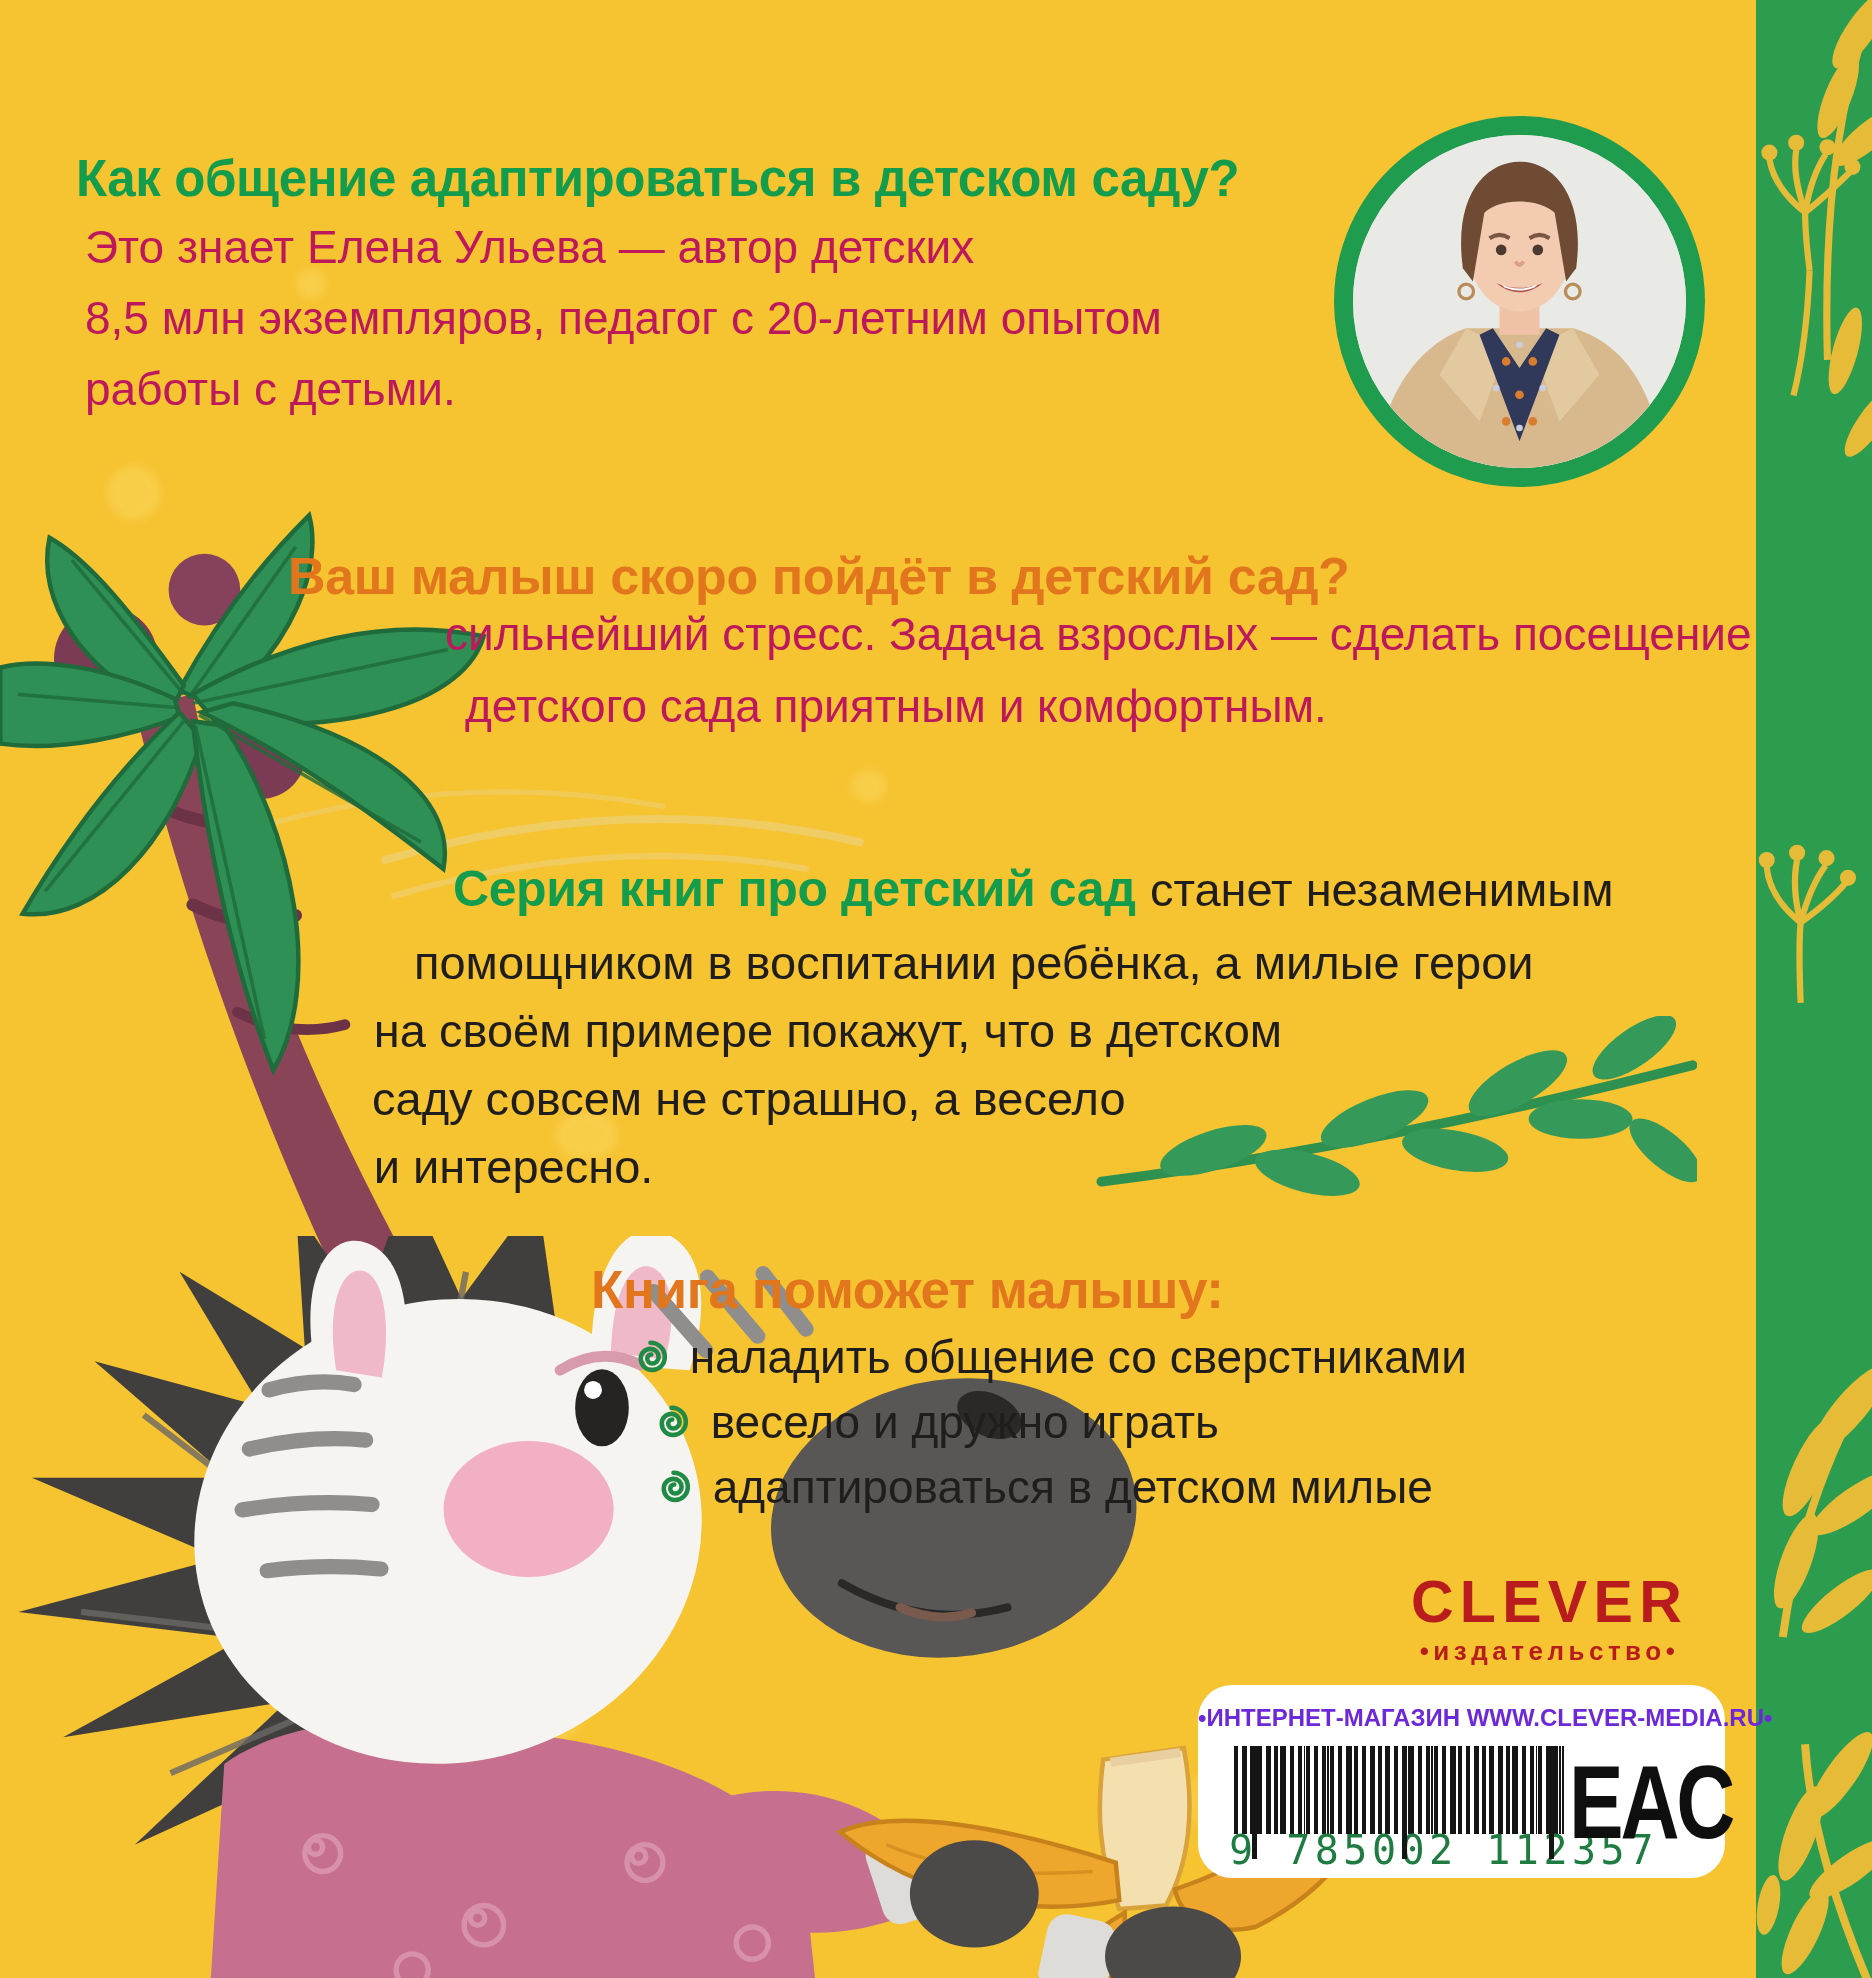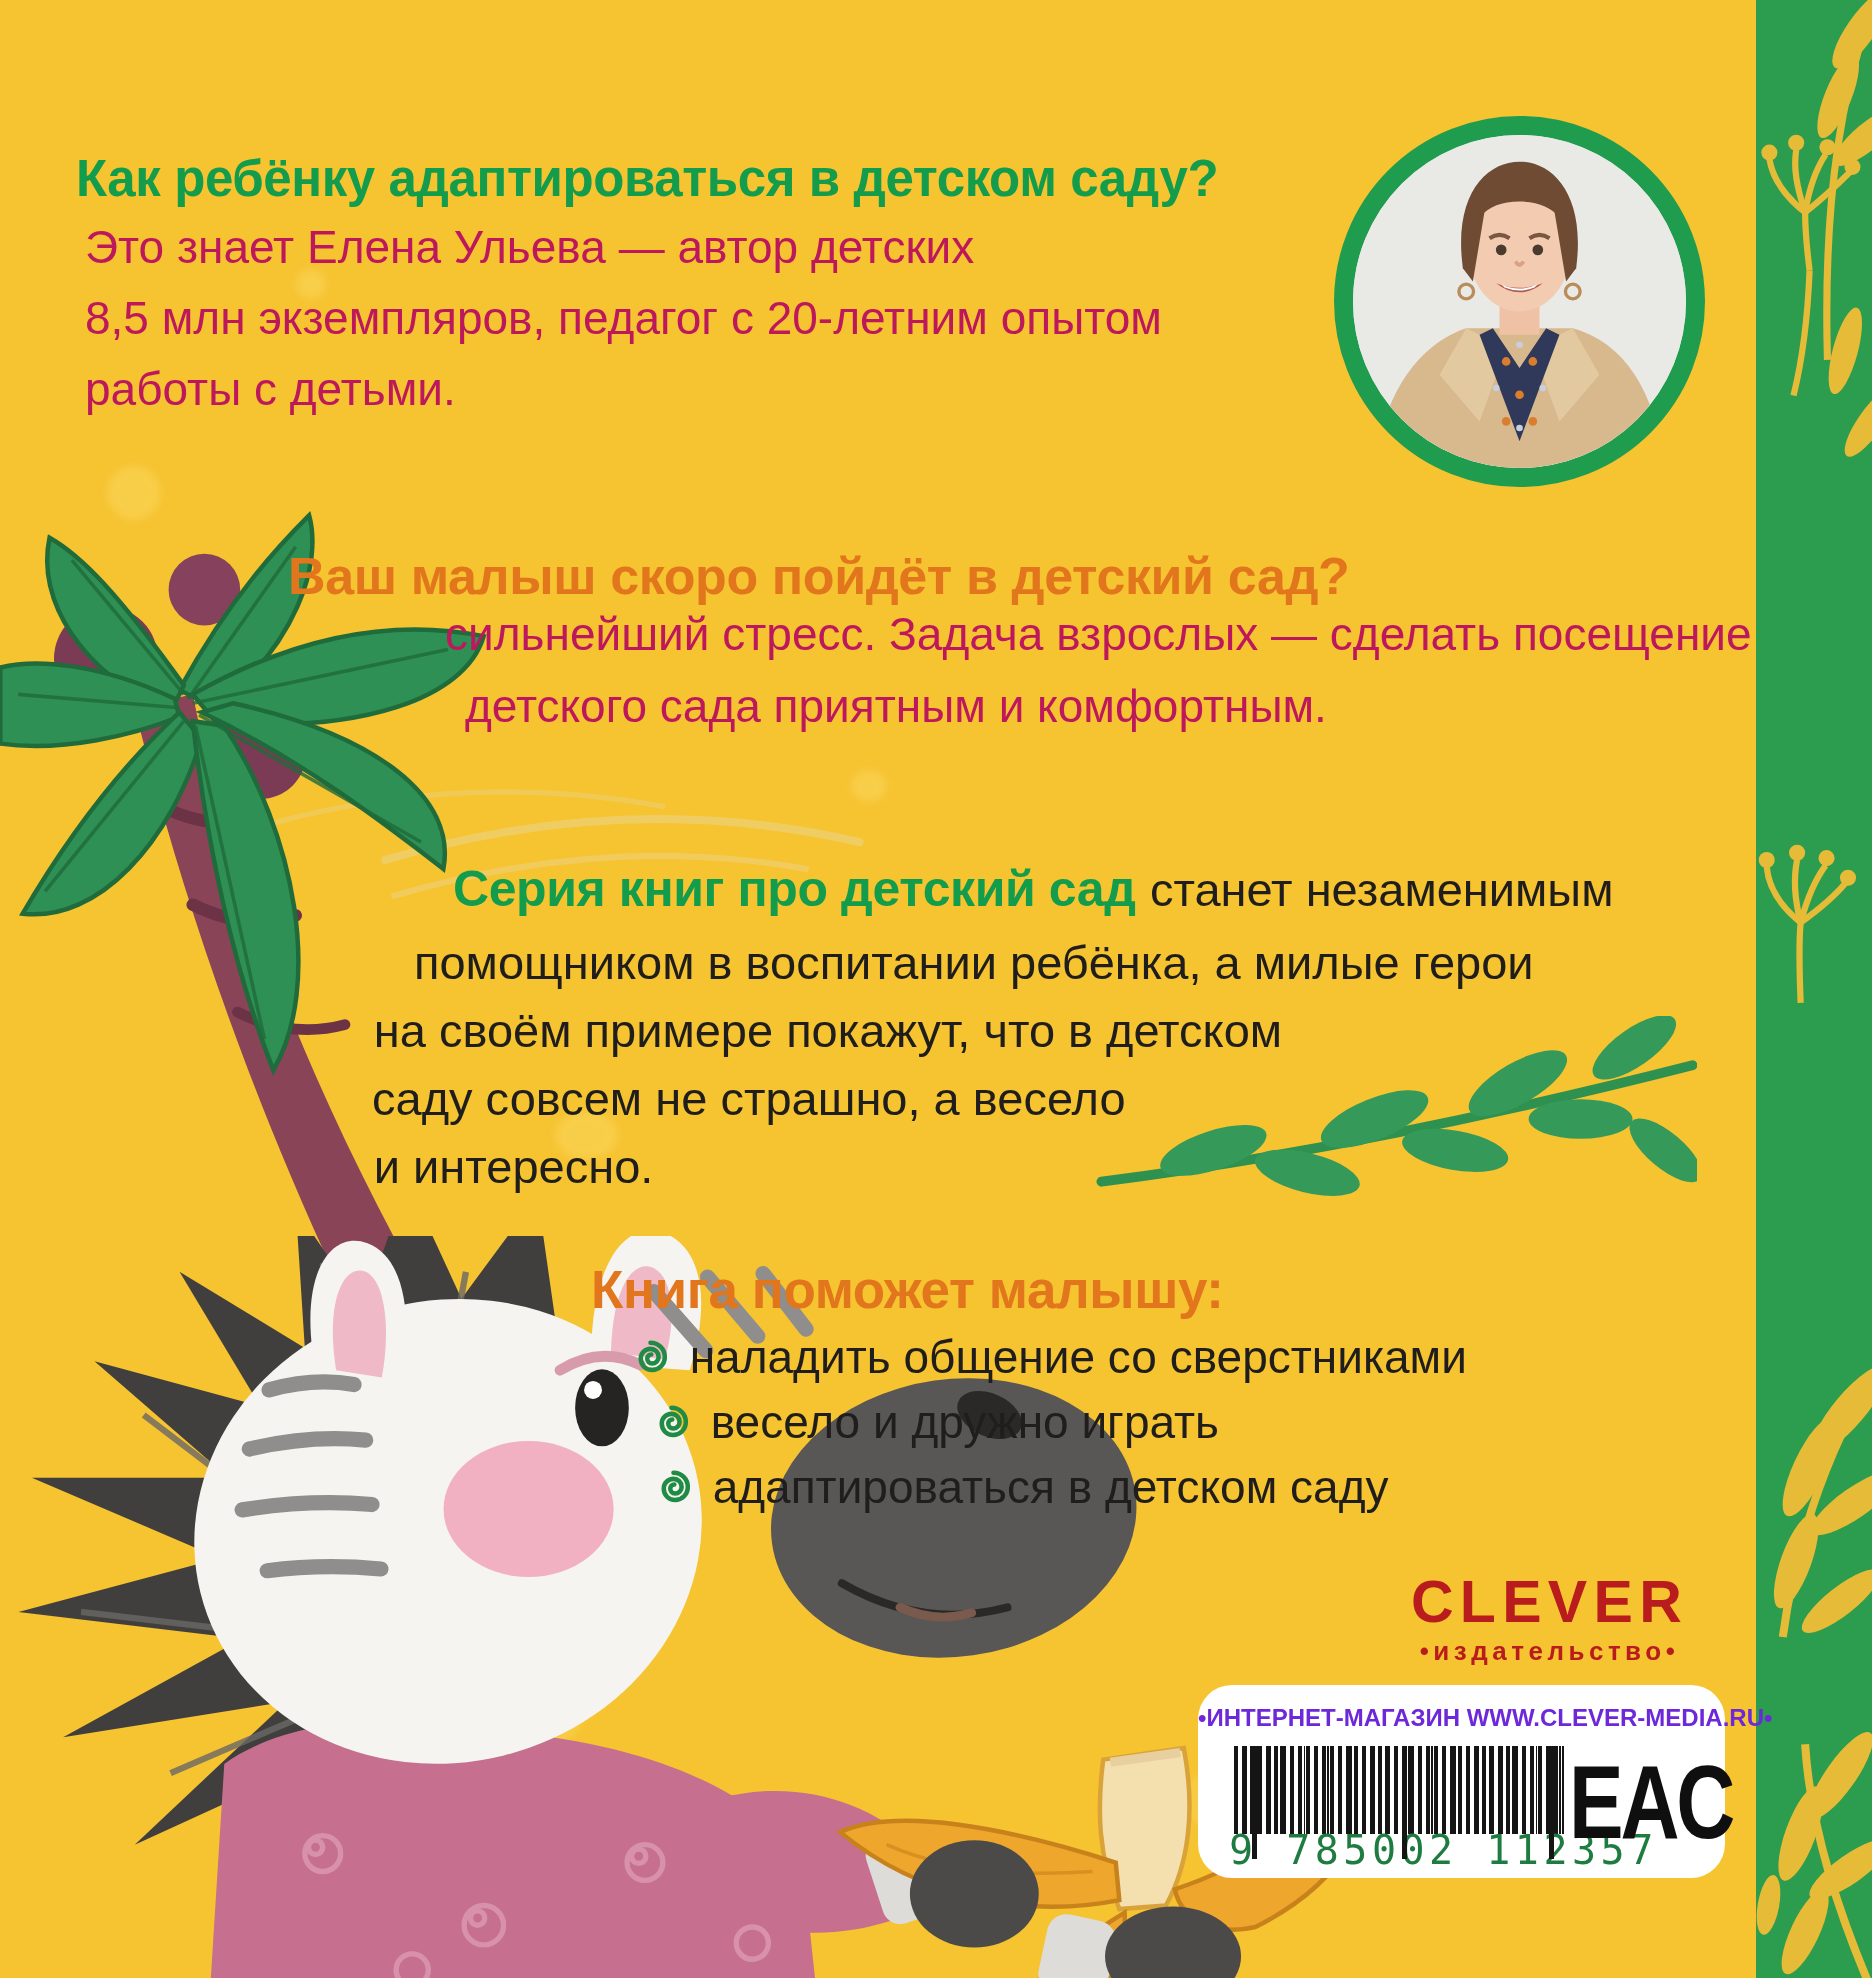--- a/index.html
+++ b/index.html
@@ -292,21 +292,21 @@
       <circle cx="55.5" cy="34.5" r="1.6" fill="#4A3A30"></circle>
       <path d="M48.8 38 q 1.2 2 2.4 0" stroke="#D9A083" stroke-width="1.1" fill="none"></path>
       <path d="M43 44.5 q 7 5.5 14 0 q -7 2.8 -14 0" fill="#B05A50"></path>
       <path d="M44.5 44.8 q 5.5 2.6 11 0 l -1 1 q -4.5 1.8 -9 0 Z" fill="#FFFFFF"></path>
 
       <circle cx="34" cy="47" r="2.2" fill="none" stroke="#B98C5A" stroke-width="1"></circle>
       <circle cx="66" cy="47" r="2.2" fill="none" stroke="#B98C5A" stroke-width="1"></circle>
     </svg>
   </div>
 
-  <div class="h1 h-green">Как ребёнку адаптироваться в детском саду?</div>
+  <div class="h1 h-green">Как общение адаптироваться в детском саду?</div>
   <div class="para p1">
     <div>Это знает Елена Ульева — автор детских</div>
     <div>8,5 млн экземпляров, педагог с 20-летним опытом</div>
     <div>работы с детьми.</div>
   </div>
 
   <div class="h2 h-orange">Ваш малыш скоро пойдёт в детский сад?</div>
   <div class="para p2">
     <div class="l2">сильнейший стресс. Задача взрослых — сделать посещение</div>
     <div class="l3">детского сада приятным и комфортным.</div>
@@ -333,21 +333,21 @@
     <div class="bullet-row b2">
       <svg class="spiral" viewBox="0 0 24 24">
         <path d="M12 3.5 C 17 3.5 20.8 7.3 20.8 12.3 C 20.8 16.8 17.3 20.3 13 20.3 C 9 20.3 6 17.3 6 13.3 C 6 10 8.7 7.3 12 7.3 C 14.8 7.3 17 9.5 17 12.3 C 17 14.5 15.2 16.3 13 16.3 C 11.3 16.3 10 15 10 13.3 C 10 11.9 11.1 10.8 12.5 10.8" fill="none" stroke="#1F8B45" stroke-width="2.8" stroke-linecap="round"></path>
       </svg>
       <span>весело и дружно играть</span>
     </div>
     <div class="bullet-row b3">
       <svg class="spiral" viewBox="0 0 24 24">
         <path d="M12 3.5 C 17 3.5 20.8 7.3 20.8 12.3 C 20.8 16.8 17.3 20.3 13 20.3 C 9 20.3 6 17.3 6 13.3 C 6 10 8.7 7.3 12 7.3 C 14.8 7.3 17 9.5 17 12.3 C 17 14.5 15.2 16.3 13 16.3 C 11.3 16.3 10 15 10 13.3 C 10 11.9 11.1 10.8 12.5 10.8" fill="none" stroke="#1F8B45" stroke-width="2.8" stroke-linecap="round"></path>
       </svg>
-      <span>адаптироваться в детском саду</span>
+      <span>адаптироваться в детском милые</span>
     </div>
   </div>
 
   <div class="clever">
     <div class="logo">CLEVER</div>
     <div class="tagline">•издательство•</div>
   </div>
 
   <div class="buybox"></div>
   <div class="shopline">•ИНТЕРНЕТ-МАГАЗИН WWW.CLEVER-MEDIA.RU•</div>

